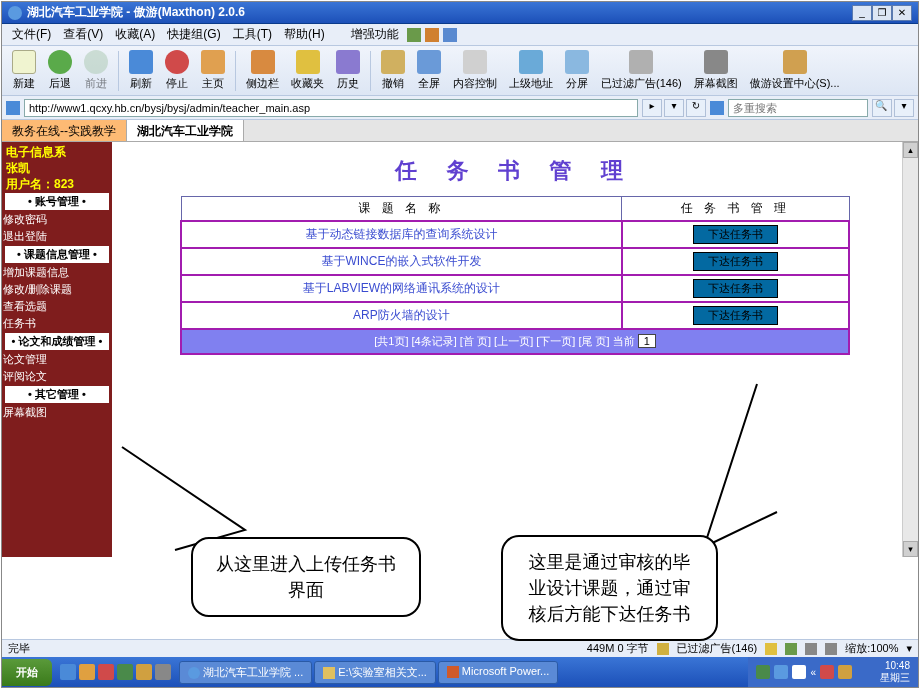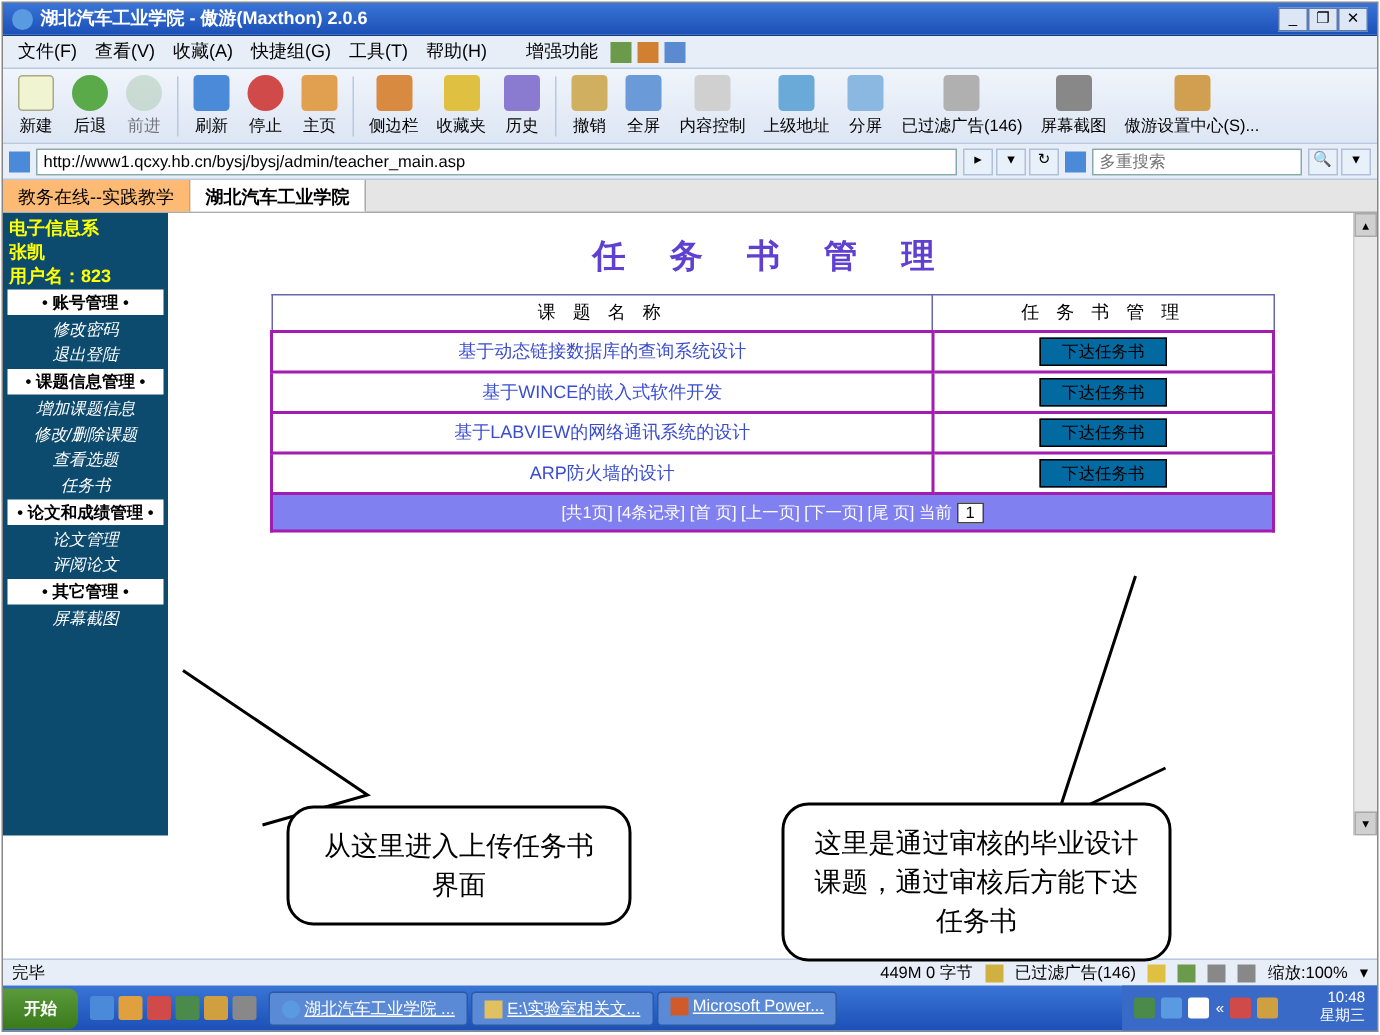--- a/index.html
+++ b/index.html
@@ -32,24 +32,24 @@
 
 
 .tabbar { height: 22px; background: #e5e5e5; border-bottom: 1px solid #aaa; display: flex; font-size: 12px; }
 .tabbar .tab { padding: 3px 10px; border-right: 1px solid #aaa; background: #fdba74; cursor: pointer; }
 .tabbar .tab.active { background: #fff; font-weight: bold; }
 
 
 .content { display: flex; height: 415px; position: relative; }
 
 
-.sidebar { width: 110px; background: #0c4a6e; color: #fff; font-size: 12px; padding-top: 2px; position: relative; }
+.sidebar { width: 110px; background: #7f1d1d; color: #fff; font-size: 12px; padding-top: 2px; position: relative; }
 .sidebar .sb-head { color: #ff0; font-weight: bold; padding: 1px 4px; line-height: 14px; }
 .sidebar .sb-section { background: #fff; color: #000; margin: 1px 3px; padding: 1px 2px; text-align: center; font-weight: bold; font-size: 11px; }
-.sidebar .sb-link { color: #fff; text-align: center; padding: 1px; font-size: 11px; cursor: pointer; font-style: italic; }
+.sidebar .sb-link { color: #fff; padding: 1px; font-size: 11px; cursor: pointer; }
 .sidebar .expand-handle { position: absolute; right: -8px; top: 170px; width: 8px; height: 40px; background: #d0d8e8; border: 1px solid #888; font-size: 10px; text-align: center; line-height: 38px; cursor: pointer; }
 
 
 .main { flex: 1; background: #fff; position: relative; overflow: hidden; }
 .page-title { color: #6040d0; font-size: 22px; font-weight: bold; letter-spacing: 12px; text-align: center; padding: 14px 0 10px; font-family: "KaiTi", "楷体", serif; }
 .datatable { width: 670px; margin: 0 auto; border-collapse: collapse; border: 1px solid #6666aa; font-size: 12px; }
 .datatable th { border: 1px solid #6666aa; padding: 3px; background: #fff; color: #000; letter-spacing: 4px; font-weight: normal; }
 .datatable td { border: 2px solid #a21caf; padding: 3px; text-align: center; }
 .datatable .tlink { color: #3a4cd0; cursor: pointer; }
 .datatable .actbtn { border: 1px solid #000; background: #0369a1; padding: 1px 14px; font-size: 11px; cursor: pointer; }
@@ -65,21 +65,21 @@
 .statusbar { height: 18px; background: #e8eef8; border-top: 1px solid #b8c8e0; font-size: 11px; display: flex; align-items: center; padding: 0 6px; justify-content: space-between; }
 .status-r { display: flex; align-items: center; gap: 8px; }
 .status-r .sicon { width: 12px; height: 12px; display: inline-block; }
 
 
 .taskbar { height: 30px; background: linear-gradient(#3a75d6, #1c50b8); display: flex; align-items: center; font-size: 11px; color: #fff; }
 .taskbar .start { background: linear-gradient(#5a9a3a, #3a7a1a); padding: 6px 14px; font-weight: bold; cursor: pointer; border-radius: 0 6px 6px 0; }
 .taskbar .ql { display: flex; gap: 3px; padding: 0 8px; }
 .taskbar .ql .qicon { width: 16px; height: 16px; border-radius: 2px; cursor: pointer; }
 .taskbar .tasks { display: flex; gap: 2px; flex: 1; }
-.taskbar .taskbtn { background: #5a8ad6; border: 1px solid #2a5aa6; padding: 3px 8px; border-radius: 3px; cursor: pointer; max-width: 160px; overflow: hidden; white-space: nowrap; font-size: 11px; text-decoration: underline; }
+.taskbar .taskbtn { background: #5a8ad6; border: 1px solid #2a5aa6; padding: 3px 8px; border-radius: 3px; cursor: pointer; max-width: 160px; overflow: hidden; white-space: nowrap; font-size: 11px; }
 .taskbar .tray { display: flex; align-items: center; gap: 4px; padding: 0 8px; background: #3a6ac8; height: 100%; }
 .taskbar .tray .clock { text-align: right; line-height: 12px; font-size: 10px; margin-left: 24px; }
 .taskbar .tray .ticon { width: 14px; height: 14px; border-radius: 2px; }
 
 .scrollbar-v { position: absolute; right: 0; top: 0; width: 16px; height: 100%; background: #e8e8e8; border-left: 1px solid #ccc; }
 .scrollbar-v .arrow { height: 16px; background: #d0d0d0; border: 1px solid #aaa; font-size: 9px; text-align: center; line-height: 14px; cursor: pointer; }
 .scrollbar-v .track { height: calc(100% - 32px); position: relative; }
 
 .outer-frame { border: 1px solid #888; margin: 1px; height: 687px; display: flex; flex-direction: column; }
 .white-gap { flex: 1; background: #fff; }
@@ -276,21 +276,21 @@
         </svg>
   </div>
   <div class="callout" style="left:189px;top:395px;width:230px">
     <span>从这里进入上传任务书界面</span>
   </div>
   <div class="callout-tail" style="left:700px;top:240px">
     <svg width="80" height="170">
           <polyline points="55,2 2,165 75,130" fill="#fff" stroke="#000" stroke-width="2"></polyline>
         </svg>
   </div>
-  <div class="callout" style="left:519px;top:393px;width:260px">
+  <div class="callout" style="left:499px;top:393px;width:217px">
     <span>这里是通过审核的毕业设计课题，通过审核后方能下达任务书</span>
   </div>
 </div>
 
 <div class="white-gap"></div>
 
 <div class="statusbar">
   <span>完毕</span>
   <div class="status-r">
     <span>449M 0 字节</span>

